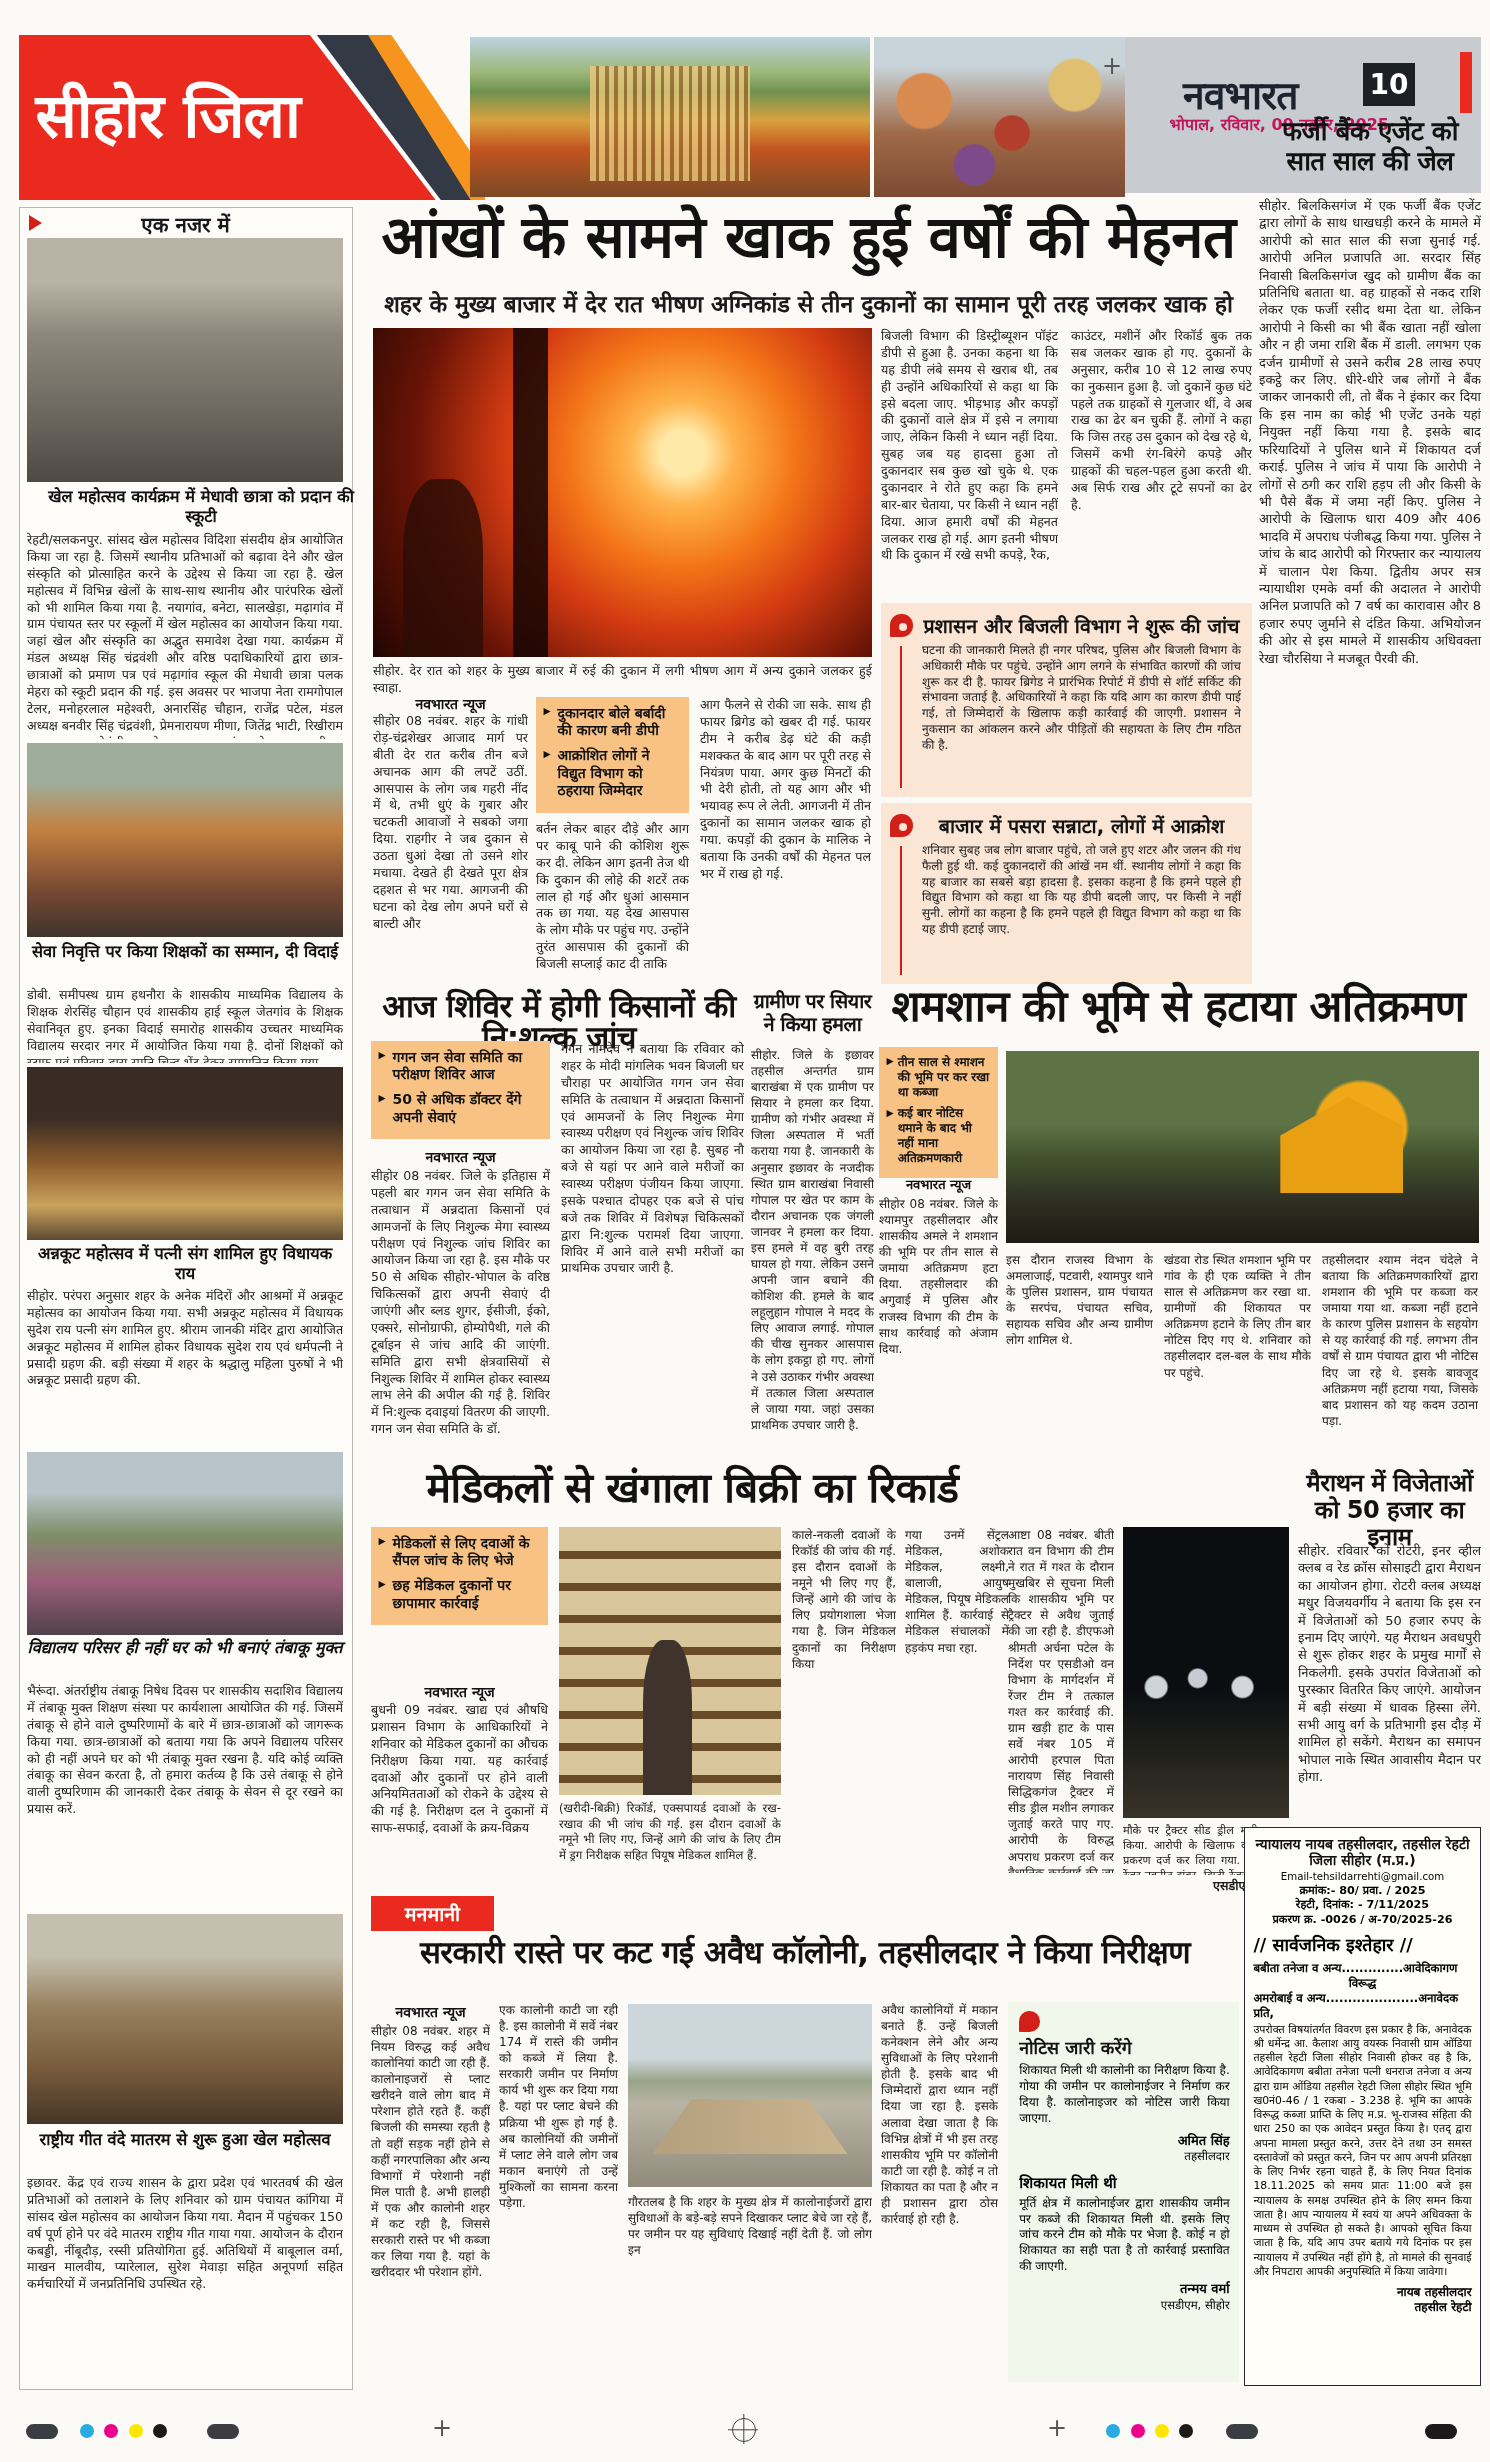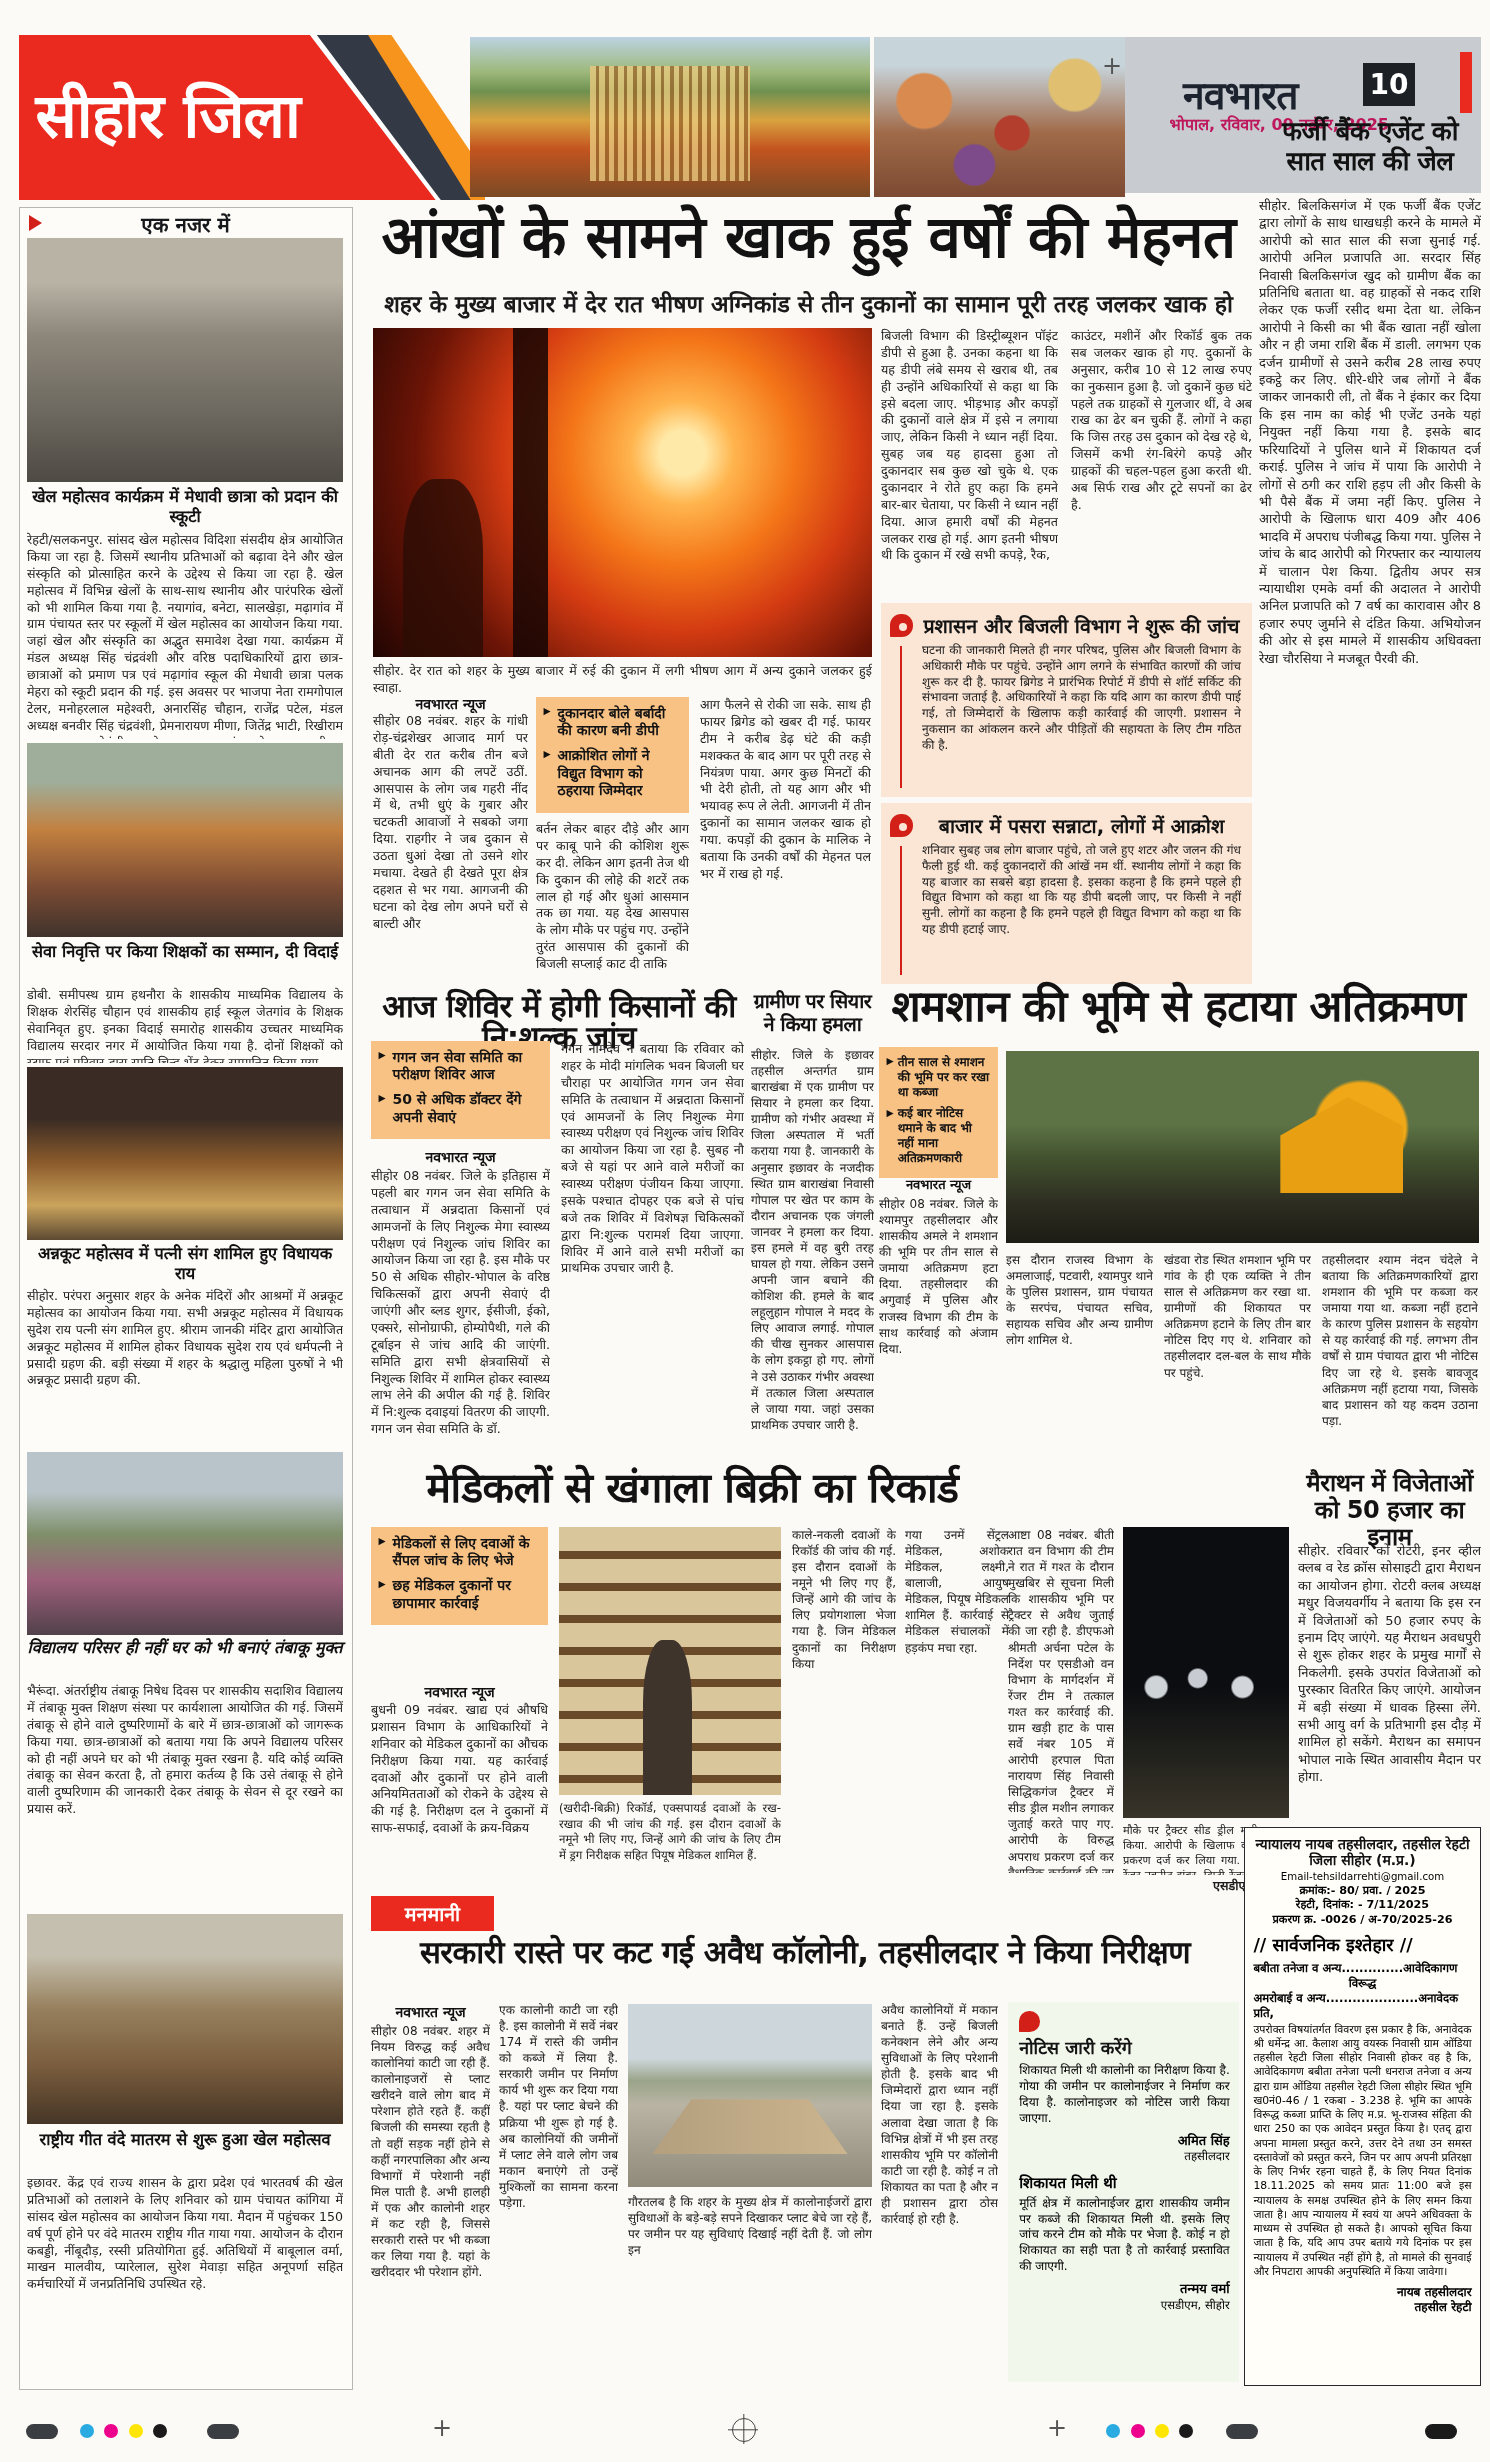--- a/index.html
+++ b/index.html
@@ -171,21 +171,21 @@
     <div id="pagebox">10</div>
     <div id="hdr-redbar"></div>
     <div id="hdr-date">भोपाल, रविवार, 09 नवंबर, 2025</div>
   </div>
   <div class="abs plus-mark" style="left:1102px;top:52px;">+</div>
 
   <div id="sidebar" class="abs">
     <div id="sb-arrow"></div>
     <div id="sb-titlerow">एक नजर में</div>
     <div class="sb-photo ph1" style="top:30px;height:244px;"></div>
-    <div class="sb-h" style="top:279px;">खेल महोत्सव कार्यक्रम में मेधावी छात्रा को प्रदान की स्कूटी</div>
+    <div class="sb-h" style="top:279px;margin-left:16px;">खेल महोत्सव कार्यक्रम में मेधावी छात्रा को प्रदान की स्कूटी</div>
     <div class="sb-b col" style="top:324px;height:207px;">रेहटी/सलकनपुर. सांसद खेल महोत्सव विदिशा संसदीय क्षेत्र आयोजित किया जा रहा है. जिसमें स्थानीय प्रतिभाओं को बढ़ावा देने और खेल संस्कृति को प्रोत्साहित करने के उद्देश्य से किया जा रहा है. खेल महोत्सव में विभिन्न खेलों के साथ-साथ स्थानीय और पारंपरिक खेलों को भी शामिल किया गया है. नयागांव, बनेटा, सालखेड़ा, मढ़ागांव में ग्राम पंचायत स्तर पर स्कूलों में खेल महोत्सव का आयोजन किया गया. जहां खेल और संस्कृति का अद्भुत समावेश देखा गया. कार्यक्रम में मंडल अध्यक्ष सिंह चंद्रवंशी और वरिष्ठ पदाधिकारियों द्वारा छात्र-छात्राओं को प्रमाण पत्र एवं मढ़ागांव स्कूल की मेधावी छात्रा पलक मेहरा को स्कूटी प्रदान की गई. इस अवसर पर भाजपा नेता रामगोपाल टेलर, मनोहरलाल महेश्वरी, अनारसिंह चौहान, राजेंद्र पटेल, मंडल अध्यक्ष बनवीर सिंह चंद्रवंशी, प्रेमनारायण मीणा, जितेंद्र भाटी, रिखीराम यादव, अजय लोवंशी, पुरुषोत्तम यादव, सरपंच राकेश यादव, दीपक लोधा, सुभाष पाल, पिंटू मंगतानी, प्रेम सिंह यादव, साजिद अहमद, जतिन सोनी, भागवत कुशवाह सहित पदाधिकारी एवं कार्यकर्ता उपस्थित थे.</div>
     <div class="sb-photo ph2" style="top:535px;height:194px;"></div>
     <div class="sb-h" style="top:734px;">सेवा निवृत्ति पर किया शिक्षकों का सम्मान, दी विदाई</div>
     <div class="sb-b col" style="top:779px;height:76px;">डोबी. समीपस्थ ग्राम हथनौरा के शासकीय माध्यमिक विद्यालय के शिक्षक शेरसिंह चौहान एवं शासकीय हाई स्कूल जेतगांव के शिक्षक सेवानिवृत हुए. इनका विदाई समारोह शासकीय उच्चतर माध्यमिक विद्यालय सरदार नगर में आयोजित किया गया है. दोनों शिक्षकों को स्टाफ एवं परिवार द्वारा स्मृति चिन्ह भेंट देकर सम्मानित किया गया.</div>
     <div class="sb-photo ph3" style="top:859px;height:173px;"></div>
     <div class="sb-h" style="top:1036px;">अन्नकूट महोत्सव में पत्नी संग शामिल हुए विधायक राय</div>
     <div class="sb-b col" style="top:1080px;height:160px;">सीहोर. परंपरा अनुसार शहर के अनेक मंदिरों और आश्रमों में अन्नकूट महोत्सव का आयोजन किया गया. सभी अन्नकूट महोत्सव में विधायक सुदेश राय पत्नी संग शामिल हुए. श्रीराम जानकी मंदिर द्वारा आयोजित अन्नकूट महोत्सव में शामिल होकर विधायक सुदेश राय एवं धर्मपत्नी ने प्रसादी ग्रहण की. बड़ी संख्या में शहर के श्रद्धालु महिला पुरुषों ने भी अन्नकूट प्रसादी ग्रहण की.</div>
     <div class="sb-photo ph4" style="top:1244px;height:183px;"></div>
     <div class="sb-h" style="top:1430px;font-style:italic;">विद्यालय परिसर ही नहीं घर को भी बनाएं तंबाकू मुक्त</div>
     <div class="sb-b col" style="top:1475px;height:227px;">भैरूंदा. अंतर्राष्ट्रीय तंबाकू निषेध दिवस पर शासकीय सदाशिव विद्यालय में तंबाकू मुक्त शिक्षण संस्था पर कार्यशाला आयोजित की गई. जिसमें तंबाकू से होने वाले दुष्परिणामों के बारे में छात्र-छात्राओं को जागरूक किया गया. छात्र-छात्राओं को बताया गया कि अपने विद्यालय परिसर को ही नहीं अपने घर को भी तंबाकू मुक्त रखना है. यदि कोई व्यक्ति तंबाकू का सेवन करता है, तो हमारा कर्तव्य है कि उसे तंबाकू से होने वाली दुष्परिणाम की जानकारी देकर तंबाकू के सेवन से दूर रखने का प्रयास करें.</div>

